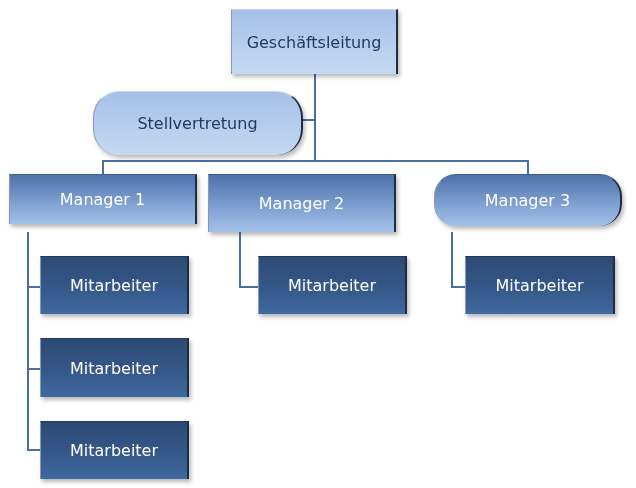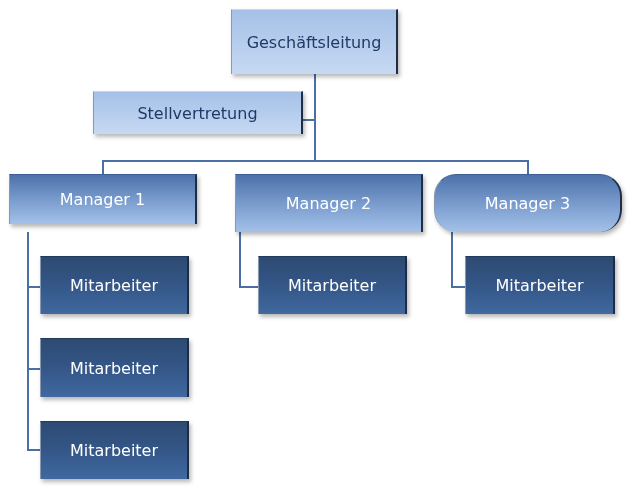--- a/index.html
+++ b/index.html
@@ -31,31 +31,31 @@
 <div class="line" style="left:239px; top:232px; width:2px; height:56px;"></div>
 <div class="line" style="left:239px; top:286px; width:19px; height:2px;"></div>
 
 <div class="line" style="left:451px; top:232px; width:2px; height:56px;"></div>
 <div class="line" style="left:451px; top:286px; width:14px; height:2px;"></div>
 
 <div class="box top" style="left:231px; top:9px; width:167px; height:65px;">
   <span>Geschäftsleitung</span>
 </div>
 
-<div class="box top" style="left:93px; top:91px; width:210px; height:43px;">
+<div class="box top" style="left:93px; top:91px; width:210px; height:64px;border-radius:26px;">
   <span>Stellvertretung</span>
 </div>
 
 <div class="box mgr" style="left:9px; top:174px; width:188px; height:50px;">
   <span>Manager 1</span>
 </div>
-<div class="box mgr" style="left:235px; top:174px; width:188px; height:58px;">
+<div class="box mgr" style="left:208px; top:174px; width:188px; height:58px;">
   <span>Manager 2</span>
 </div>
-<div class="box mgr" style="left:434px; top:174px; width:188px; height:58px;border-radius:22px;">
+<div class="box mgr" style="left:434px; top:174px; width:188px; height:52px;border-radius:22px;">
   <span>Manager 3</span>
 </div>
 
 <div class="box emp" style="left:40px; top:256px; width:149px; height:58px;">
   <span>Mitarbeiter</span>
 </div>
 <div class="box emp" style="left:40px; top:338px; width:149px; height:59px;">
   <span>Mitarbeiter</span>
 </div>
 <div class="box emp" style="left:40px; top:421px; width:149px; height:58px;">

